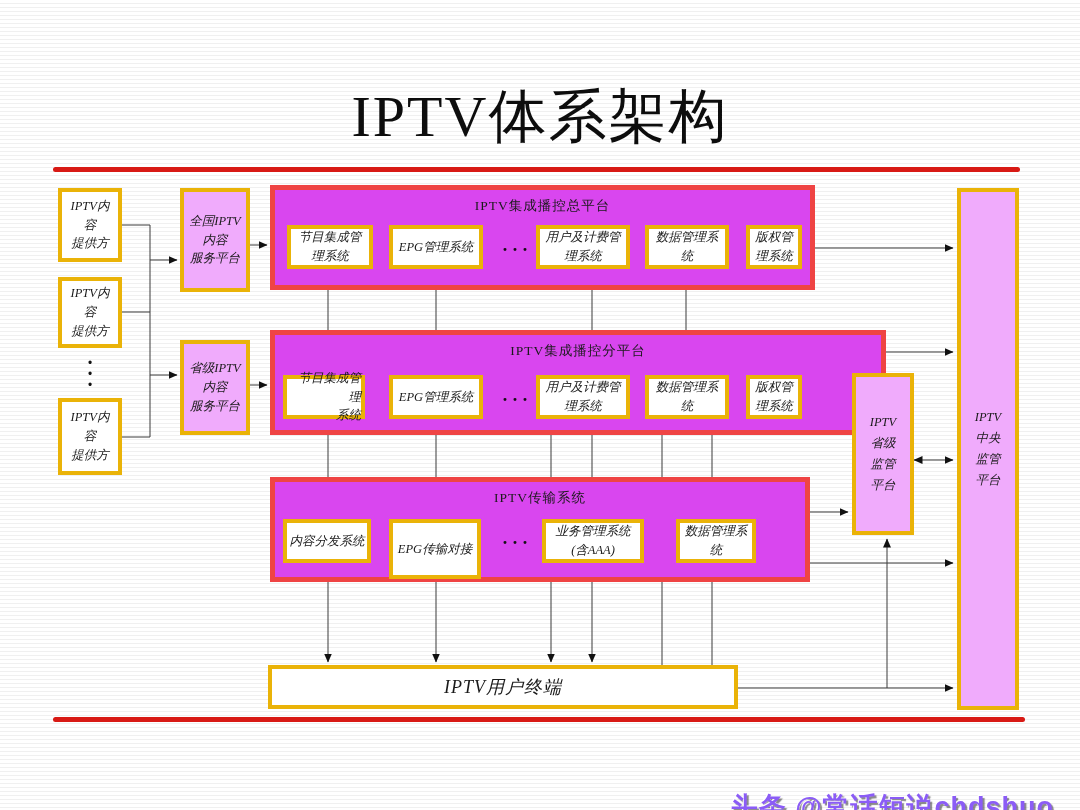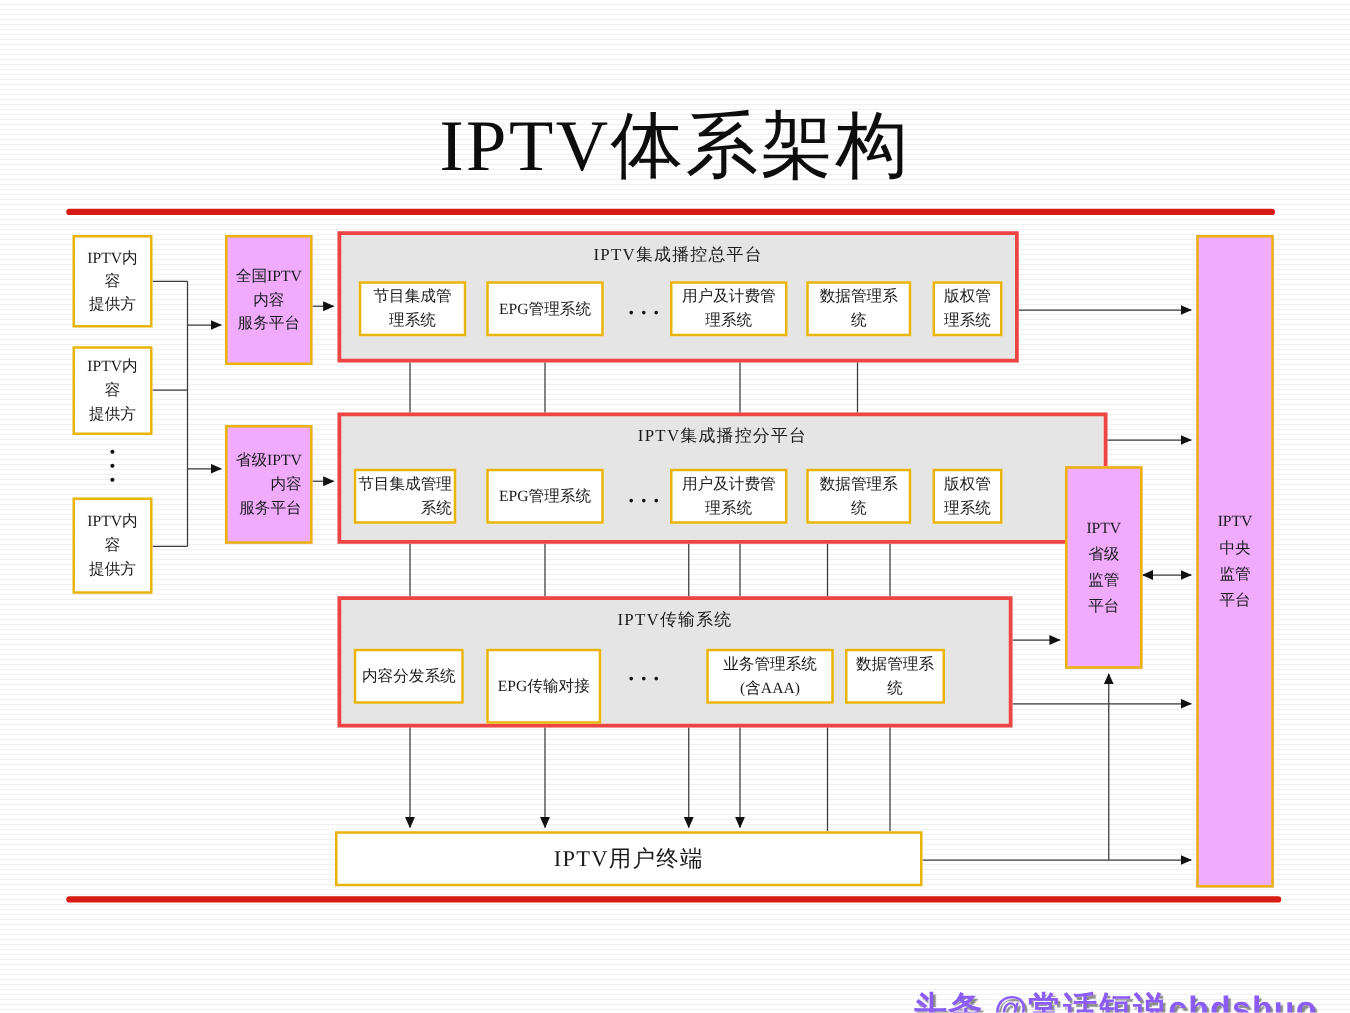--- a/index.html
+++ b/index.html
@@ -10,27 +10,27 @@
     color:#1a1a1a;
   }
   .abs{position:absolute;box-sizing:border-box;}
   .slide-title{
     left:0;top:78px;width:1080px;text-align:center;
     font-size:58px;letter-spacing:2px;color:#0d0d0d;
     font-family:"Liberation Serif","DejaVu Serif",serif;
   }
   .red-rule{background:#d81a15;height:5px;border-radius:3px;}
   .node{
-    border:2px solid #eab308;background:#ffffff;
+    border:4px solid #eab308;background:#ffffff;
     display:flex;align-items:center;justify-content:center;text-align:center;
-    font-size:12.5px;line-height:1.5;white-space:pre-line;
+    font-size:12.5px;line-height:1.5;white-space:pre-line;font-style:italic;
   }
   .gray{background:#f0abfc;}
   .container{
-    border:3px solid #ef4444;background:#e5e5e5;
+    border:5px solid #ef4444;background:#d946ef;
   }
   .container-title{
     position:absolute;left:0;top:7px;width:100%;text-align:center;
     font-size:13.5px;letter-spacing:1px;
   }
   .dots-h{
     position:absolute;font-size:18px;font-weight:bold;letter-spacing:4px;
     text-align:center;color:#111;
   }
   .dots-v{
@@ -108,21 +108,21 @@
 <div class="dots-v" style="left:70px;top:357px;width:40px;">·
 ·
 ·</div>
 <div class="abs node" style="left:58px;top:398px;width:64px;height:77px;">IPTV内
 容
 提供方</div>
 
 <div class="abs node gray" style="left:180px;top:188px;width:70px;height:104px;">全国IPTV
 内容
 服务平台</div>
-<div class="abs node gray" style="left:180px;top:340px;width:70px;height:95px;text-align:right;">省级IPTV
+<div class="abs node gray" style="left:180px;top:340px;width:70px;height:95px;">省级IPTV
 内容
 服务平台</div>
 
 <div class="abs container" style="left:270px;top:185px;width:545px;height:105px;">
   <div class="container-title">IPTV集成播控总平台</div>
 </div>
 <div class="abs node" style="left:287px;top:225px;width:86px;height:44px;">节目集成管
 理系统</div>
 <div class="abs node" style="left:389px;top:225px;width:94px;height:44px;">EPG管理系统</div>
 <div class="dots-h" style="left:497px;top:240px;width:40px;">···</div>
@@ -146,21 +146,21 @@
 统</div>
 <div class="abs node" style="left:746px;top:375px;width:56px;height:44px;">版权管
 理系统</div>
 
 <div class="abs container" style="left:270px;top:477px;width:540px;height:105px;">
   <div class="container-title">IPTV传输系统</div>
 </div>
 <div class="abs node" style="left:283px;top:519px;width:88px;height:44px;">内容分发系统</div>
 <div class="abs node" style="left:389px;top:519px;width:92px;height:60px;">EPG传输对接</div>
 <div class="dots-h" style="left:497px;top:533px;width:40px;">···</div>
-<div class="abs node" style="left:542px;top:519px;width:102px;height:44px;margin-left:23px;">业务管理系统
+<div class="abs node" style="left:542px;top:519px;width:102px;height:44px;">业务管理系统
 (含AAA)</div>
 <div class="abs node" style="left:676px;top:519px;width:80px;height:44px;">数据管理系
 统</div>
 
 <div class="abs node" style="left:268px;top:665px;width:470px;height:44px;font-size:18px;letter-spacing:1px;">IPTV用户终端</div>
 
 <div class="abs node gray" style="left:852px;top:373px;width:62px;height:162px;line-height:1.7;">IPTV
 省级
 监管
 平台</div>

